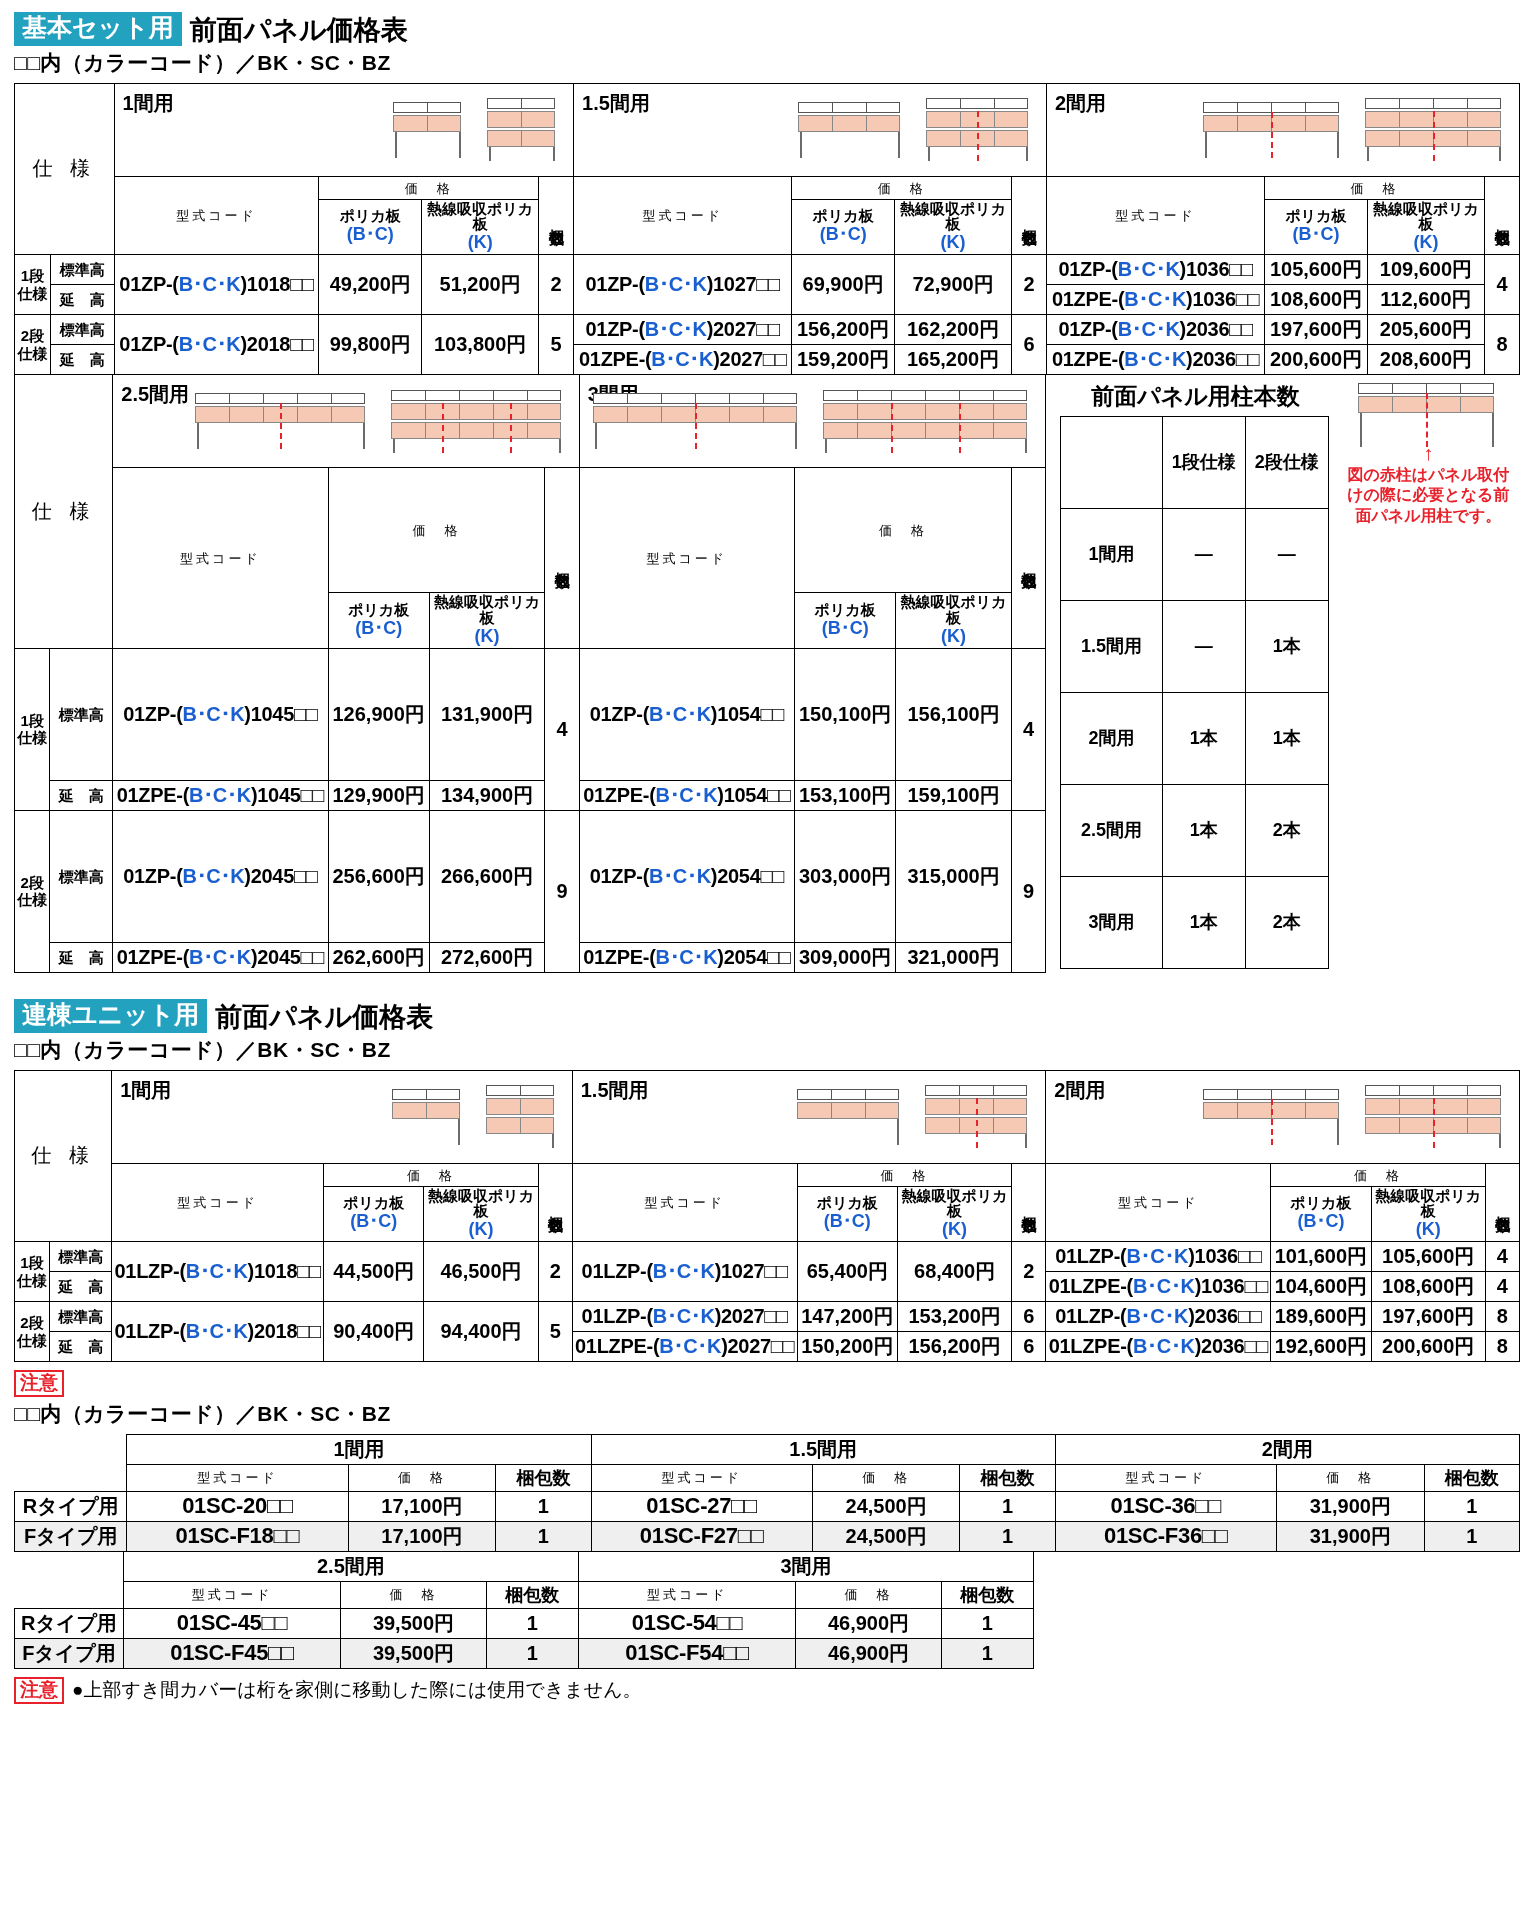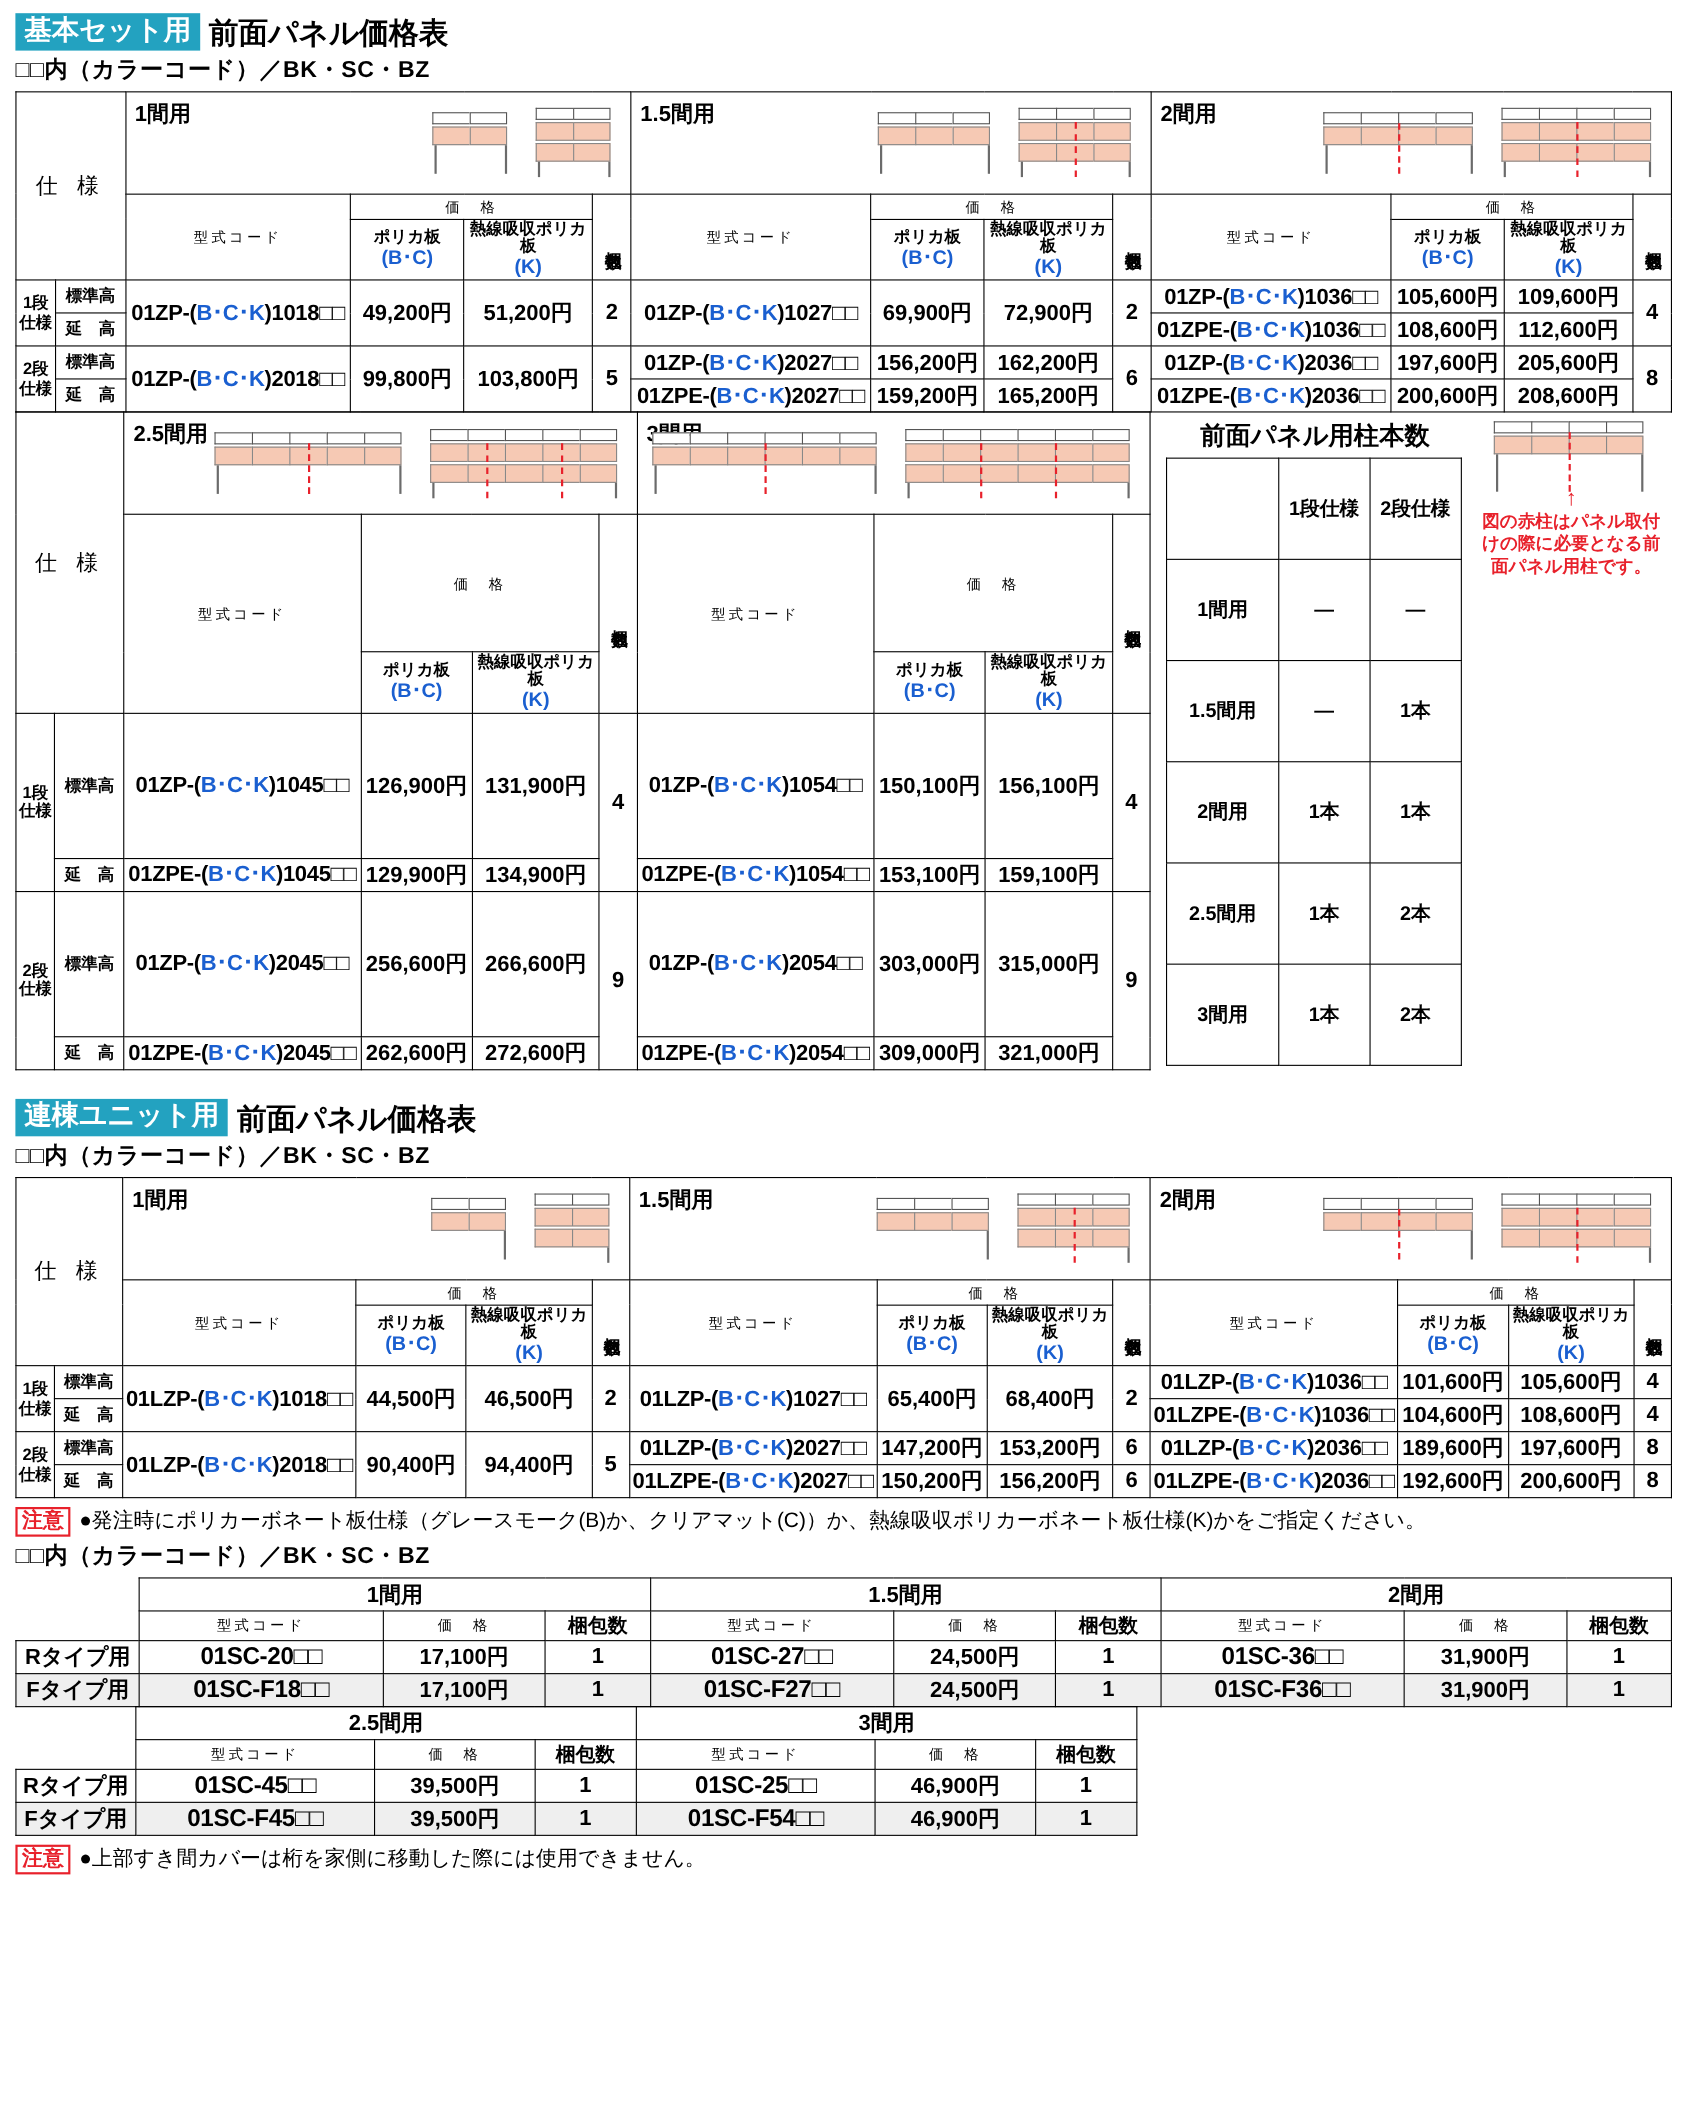--- a/index.html
+++ b/index.html
@@ -939,21 +939,20 @@
       </td>
       <td class="price-cell">192,600円</td>
       <td class="price-cell">200,600円</td>
       <td class="qty">8</td>
     </tr>
   </tbody>
     </table>
 
   <div class="note">
     <span class="note-tag">注意</span>
-    <span class="note-txt">●発注時にポリカーボネート板仕様（グレースモーク(B)か、クリアマット(C)）か、熱線吸収ポリカーボネート板仕様(K)かをご指定ください。</span>
   </div>
 
   <div class="color-note">□□内（カラーコード）／BK・SC・BZ</div>
 
   <table>
     <colgroup>
       <col style="width:130px">
       <col style="width:240px">
         <col style="width:160px">
         <col style="width:110px">
@@ -1033,21 +1032,21 @@
       <td class="hdr-mid">梱包数</td>
       <td class="hdr-big">型式コード</td>
       <td class="hdr-big">価　格</td>
       <td class="hdr-mid">梱包数</td>
     </tr>
     <tr>
       <td class="spanlabel">Rタイプ用</td>
       <td class="code-cell" style="font-size:22px">01SC-45□□</td>
       <td class="price-cell">39,500円</td>
       <td class="qty">1</td>
-      <td class="code-cell" style="font-size:22px">01SC-25□□</td>
+      <td class="code-cell" style="font-size:22px">01SC-54□□</td>
       <td class="price-cell">46,900円</td>
       <td class="qty">1</td>
     </tr>
     <tr class="gray">
       <td class="spanlabel">Fタイプ用</td>
       <td class="code-cell" style="font-size:22px">01SC-F45□□</td>
       <td class="price-cell">39,500円</td>
       <td class="qty">1</td>
       <td class="code-cell" style="font-size:22px">01SC-F54□□</td>
       <td class="price-cell">46,900円</td>

